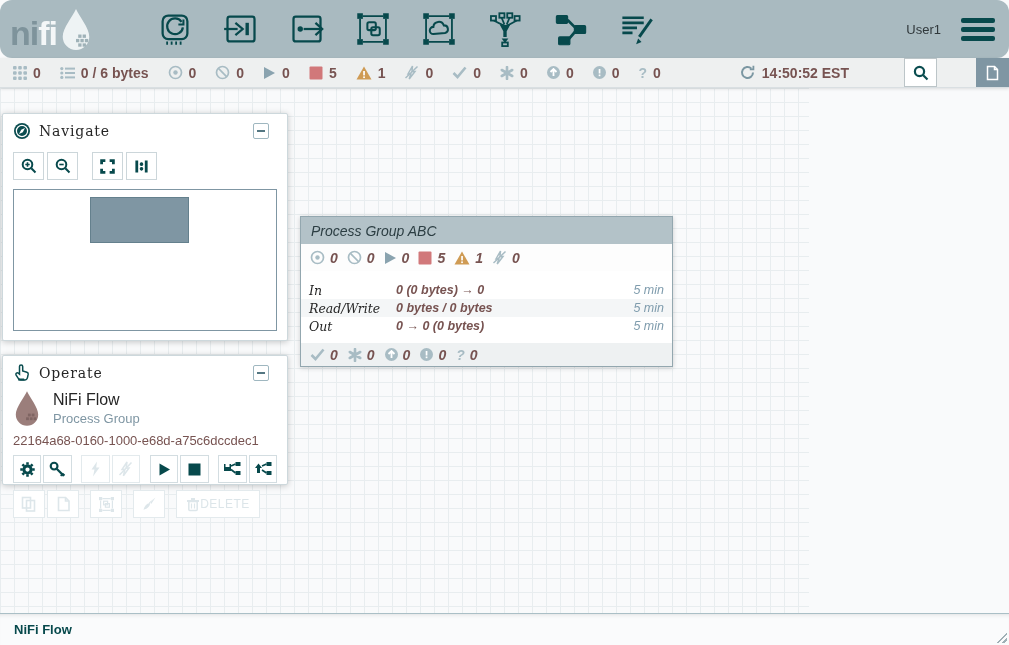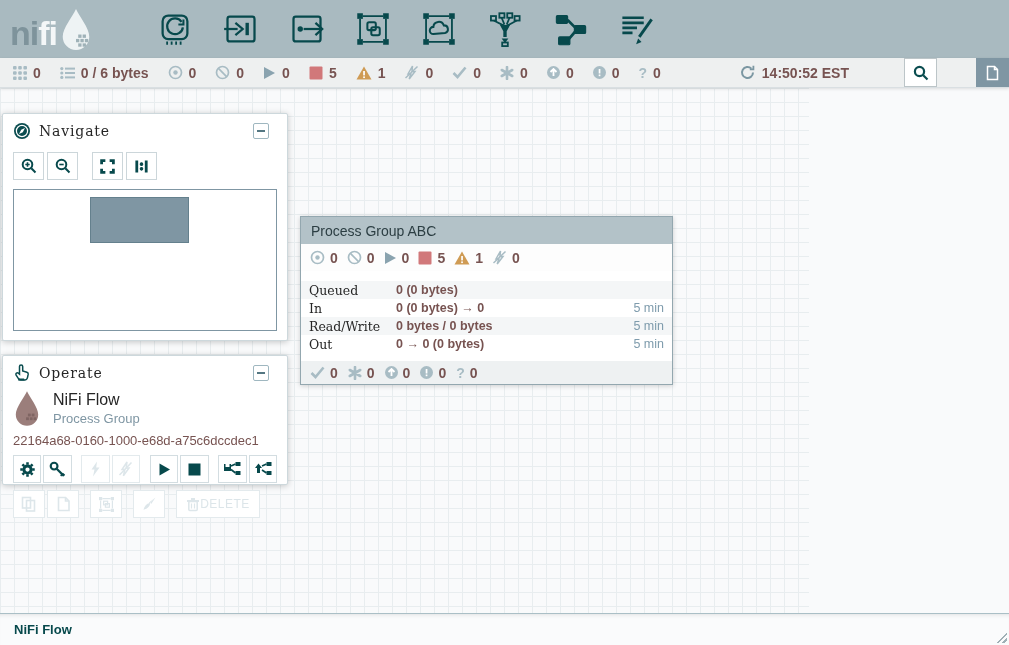--- a/index.html
+++ b/index.html
@@ -2,21 +2,21 @@
 <html style="--brand-teal: #07494c; --header-bg: #a9bac0; --status-bg: #eef0f0; --count-text: #775351; --muted-icon: #a8bcc4; --blue-gray: #7f96a3; --stopped-red: #d1787a; --invalid-orange: #cf9b54; --canvas-bg: #f9fafb; --grid-line: #e8edef; --pg-header-bg: #b3c2c8; --row-stripe: #f4f6f7; --drop-mauve: #9b7e7b;"><head>
 <meta charset="utf-8">
 <style>
   * { margin:0; padding:0; box-sizing:border-box; }
   html,body { width:1009px; height:645px; overflow:hidden; }
   body { font-family:"Liberation Sans", sans-serif; position:relative; background:#f9fafb; }
   .stage { position:absolute; inset:0; width:1009px; height:645px; overflow:hidden; }
 
   
   .app-header { position:absolute; top:0; left:0; width:1009px; height:58px;
-    background:var(--header-bg,#a9bac0); display:flex; align-items:center; }
+    background:var(--header-bg,#a9bac0); display:flex; align-items:center;border-radius:12px; }
   .logo { display:flex; align-items:flex-end; padding-left:10px; width:120px; }
   .logo-text { font-weight:bold; font-size:34px; letter-spacing:-1px; line-height:1; font-family:"Liberation Sans",sans-serif; }
   .logo-ni { color:#7e939b; } .logo-fi { color:#f4f7f8; }
   .logo-drop { margin-left:2px; margin-bottom:0px; }
   .toolbar { display:flex; align-items:center; gap:28px; margin-left:36px; color:var(--brand-teal,#07494c); }
   .tool { width:38px; height:38px; display:flex; align-items:center; justify-content:center; cursor:grab; }
   .tool svg { display:block; }
   .header-right { margin-left:auto; display:flex; align-items:center; gap:18px; padding-right:12px; }
   .user { font-size:13px; color:#30383b; }
   .hamburger { display:flex; flex-direction:column; gap:4px; cursor:pointer; padding:4px 2px; }
@@ -37,21 +37,21 @@
   .refresh-time { font-size:14px; font-weight:600; color:var(--count-text,#775351); }
   .sb-btn { width:33px; display:flex; align-items:center; justify-content:center; cursor:pointer; }
   .search-btn { background:#fff; border:1px solid #bcc5c8; }
   .note-btn { background:var(--blue-gray,#7f96a3); }
 
   
   .canvas { position:absolute; top:88px; left:0; width:809px; height:525px;
     background-color:var(--canvas-bg,#f9fafb);
     background-image:linear-gradient(to right,var(--grid-line,#e8edef) 1px,transparent 1px),
                      linear-gradient(to bottom,var(--grid-line,#e8edef) 1px,transparent 1px);
-    background-size:14px 14px; }
+    background-size:14px 14px;font-style:italic; }
 
   
   .panel { position:absolute; background:#fff; border:1px solid #cdd8dc; border-radius:2px;
     box-shadow:0 1px 6px rgba(0,0,0,.22); }
   .panel-header { display:flex; align-items:center; padding:8px 18px 6px 10px;justify-content:center; }
   .panel-title { font-family:"DejaVu Serif", serif; font-size:14px; color:#262626; letter-spacing:.06em; margin-left:8px; }
   .collapse-btn { margin-left:auto; width:16px; height:16px; border:1px solid #9fb7c0; border-radius:2px;
     display:flex; align-items:center; justify-content:center; cursor:pointer; background:#fff; }
   .collapse-btn i { display:block; width:8px; height:2px; background:#547782; }
 
@@ -205,20 +205,28 @@
       </div>
       <div class="tool" title="Label">
         <svg width="36" height="36" viewBox="0 0 32 32" stroke="currentColor" fill="none" stroke-width="2.4">
           <path d="M3 6 h19 M3 10.5 h19 M3 15 h13 M3 19.5 h9"></path>
           <path d="M29 7.5 L18 23" stroke-width="2.6"></path>
           <path d="M17 24.5 L15.2 29.5 L20 27.5 Z" fill="currentColor" stroke="none"></path>
         </svg>
       </div>
     </div>
 
+    <div class="header-right">
+      <span class="user">User1</span>
+      <div class="hamburger">
+        <span></span>
+          <span></span>
+          <span></span>
+      </div>
+    </div>
   </div>
 
   <div class="status-bar">
     <div class="sb-items">
       <span class="sb-item">
         <span class="micon">
           <svg width="14" height="14" viewBox="0 0 14 14" fill="currentColor">
             <rect x="0" y="0" width="3.6" height="3.6" rx="1"></rect>
               <rect x="5.2" y="0" width="3.6" height="3.6" rx="1"></rect>
               <rect x="10.4" y="0" width="3.6" height="3.6" rx="1"></rect>
@@ -418,25 +426,20 @@
                 <path d="M8.5 1 L4 9 h2.8 L5.2 14 L11 6.5 H8 Z"></path>
                 <path d="M1.5 13 L13.5 1.5"></path>
               </svg>
           </span>
             <span class="sb-val">0</span>
         </span>
       </div>
 
       <div class="pg-spacer-a"></div>
 
-      <div class="pg-row stripe">
-        <span class="pg-row-label">Queued</span>
-        <span class="pg-row-value">0 (0 bytes)</span>
-        <span class="pg-row-time"></span>
-      </div>
       <div class="pg-row">
         <span class="pg-row-label">In</span>
         <span class="pg-row-value">0 (0 bytes) → 0</span>
         <span class="pg-row-time">5 min</span>
       </div>
       <div class="pg-row stripe">
         <span class="pg-row-label">Read/Write</span>
         <span class="pg-row-value">0 bytes / 0 bytes</span>
         <span class="pg-row-time">5 min</span>
       </div>

